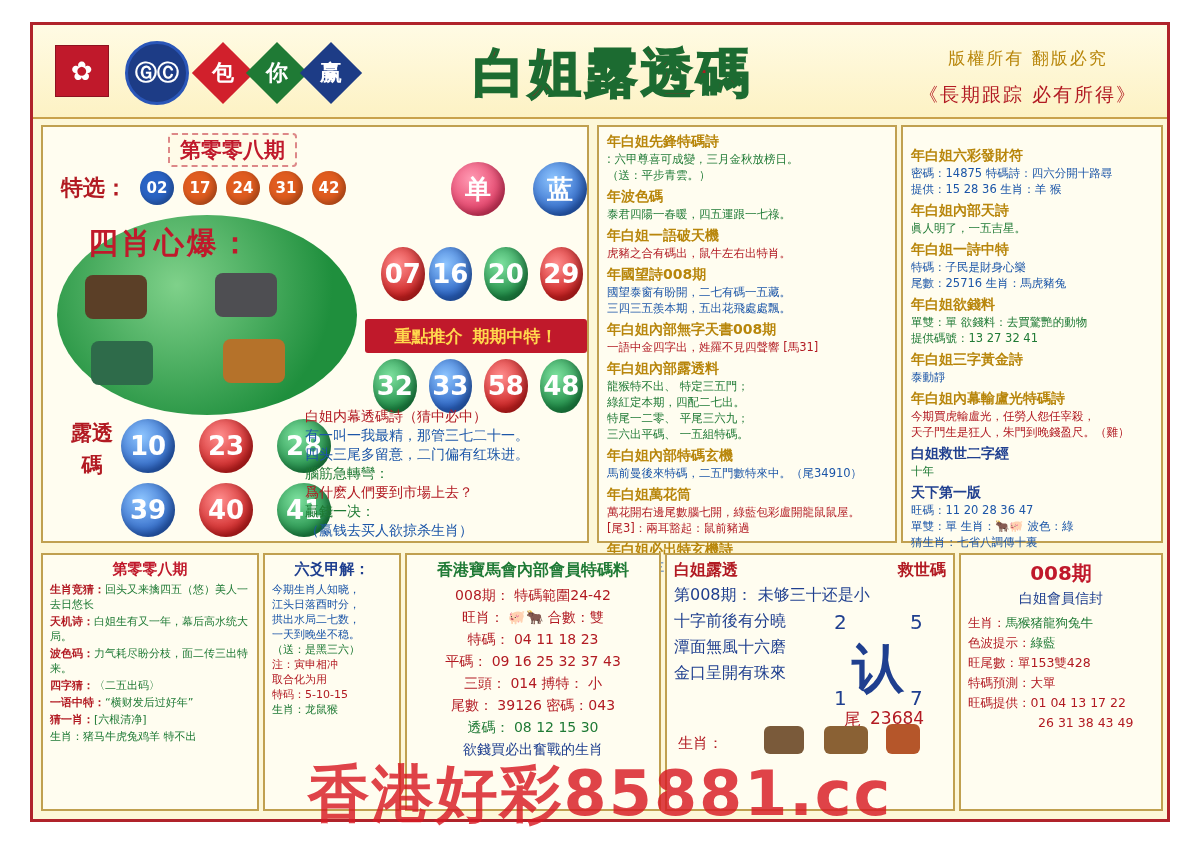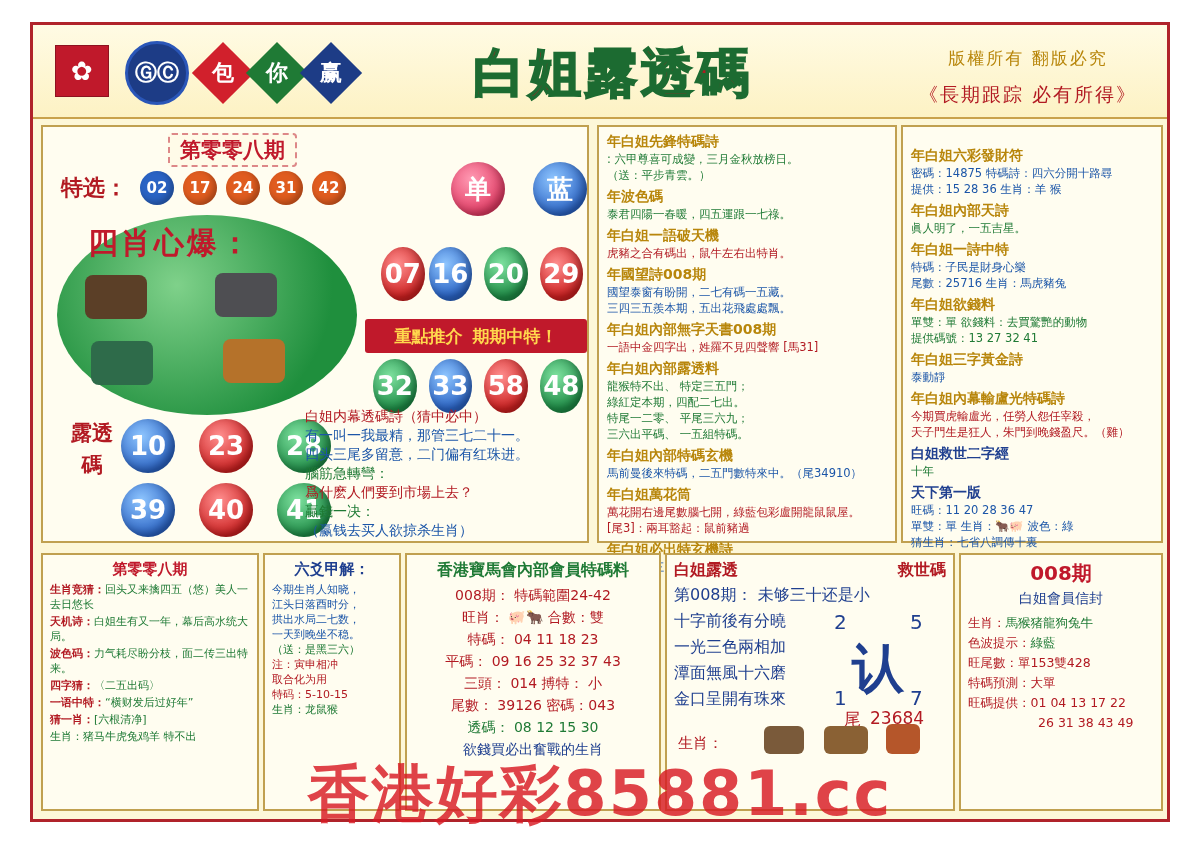--- a/index.html
+++ b/index.html
@@ -365,21 +365,20 @@
     </div>
 
     <div class="bpanel b4">
       <div class="b4head">
         <span>白姐露透</span>
         <span>救世碼</span>
       </div>
       <div style="font-size:16px;color:#1f3f8f;margin:4px 0 2px 0">第008期： 未够三十还是小</div>
       <div style="position:relative;height:150px">
         <div class="ln">十字前後有分曉</div>
-        <div class="ln">一光三色兩相加</div>
         <div class="ln">潭面無風十六磨</div>
         <div class="ln">金口呈開有珠來</div>
         <div style="position:absolute;left:160px;top:2px;font-size:20px;color:#1f3f8f">2</div>
         <div style="position:absolute;left:236px;top:2px;font-size:20px;color:#1f3f8f">5</div>
         <div style="position:absolute;left:160px;top:78px;font-size:20px;color:#1f3f8f">1</div>
         <div style="position:absolute;left:236px;top:78px;font-size:20px;color:#1f3f8f">7</div>
         <div style="position:absolute;left:178px;top:26px;font-size:52px;font-weight:bold;color:#1f3f8f">认</div>
         <div style="position:absolute;left:170px;top:100px;font-size:17px;color:#b21a22">尾</div>
         <div style="position:absolute;left:196px;top:100px;font-size:17px;color:#b21a22">23684</div>
         <div style="position:absolute;left:4px;top:126px;font-size:15px;color:#b21a22">生肖：</div>

